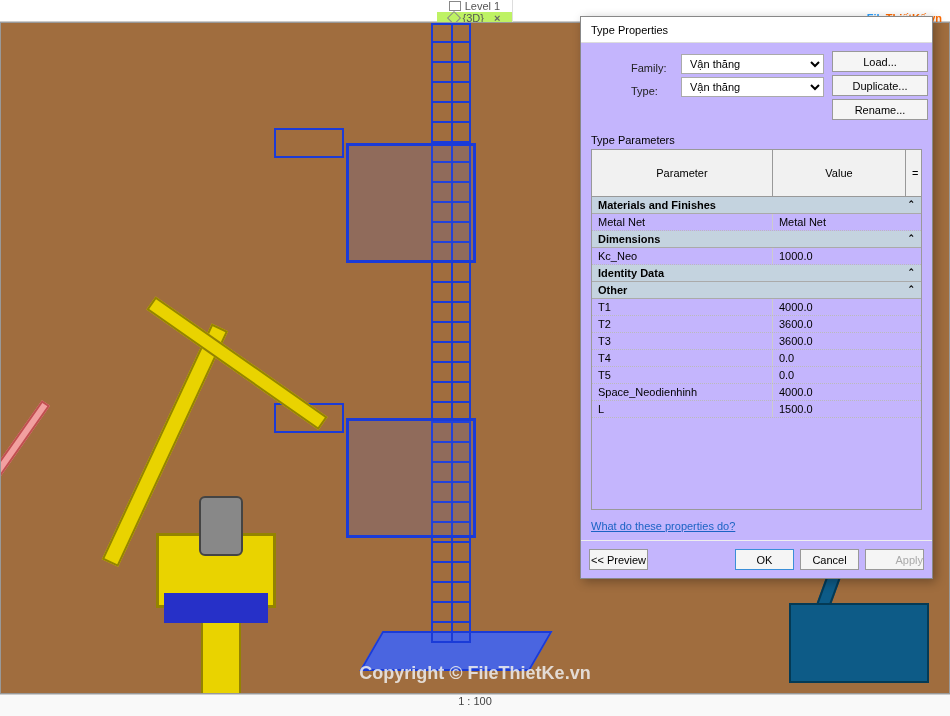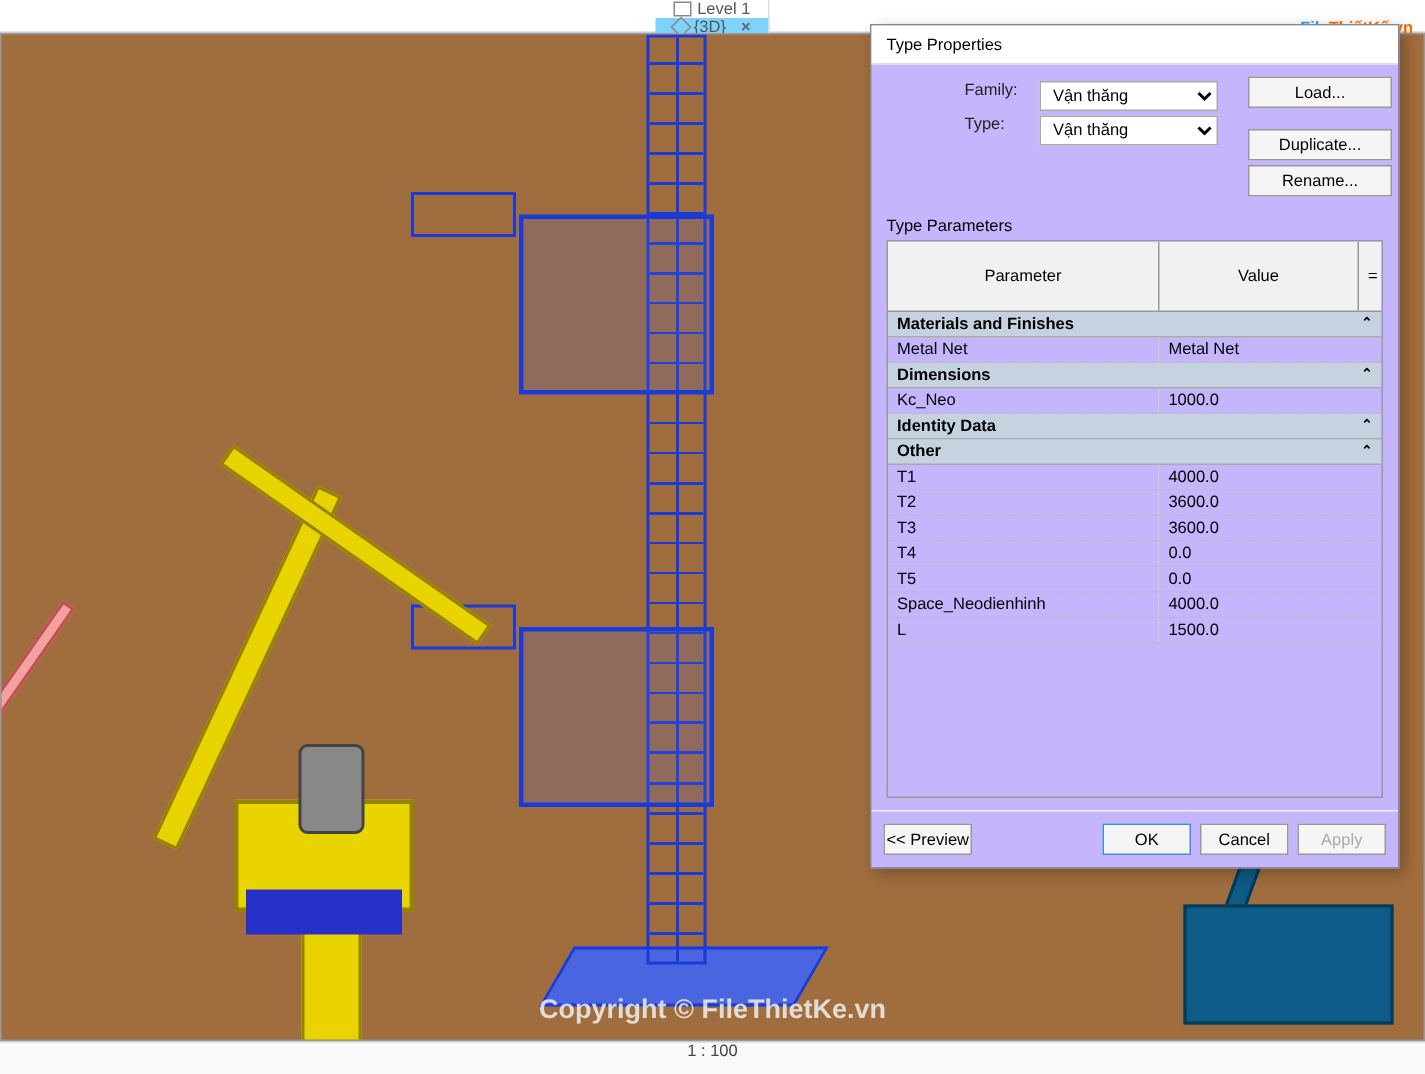--- a/index.html
+++ b/index.html
@@ -1,21 +1,21 @@
 <!DOCTYPE html>
 <html><head>
 <meta charset="utf-8">
 <style>
 * { box-sizing: border-box; margin: 0; padding: 0; font-family: "Segoe UI", Tahoma, sans-serif; font-size: 11px; }
 body { width: 950px; height: 716px; background: #f0f0f0; position: relative; overflow: hidden; }
 
 
 .tabs { height: 22px; background: #fff; border-bottom: 1px solid #ccc; display: flex; align-items: center; flex-direction: column; }
 .tab { display: flex; align-items: center; gap: 4px; padding: 0 12px; height: 22px; border-right: 1px solid #ddd; cursor: pointer; color: #555; }
-.tab.active { background: #7dd3fc; border-bottom: 2px solid #f97316; }
+.tab.active { background: #bef264; border-bottom: 2px solid #f97316; }
 .tab-close { margin-left: 6px; font-weight: bold; color: #666; cursor: pointer; }
 .tab-icon-plan { width: 12px; height: 10px; border: 1px solid #888; display: inline-block; }
 .tab-icon-3d { width: 10px; height: 10px; border: 1px solid #888; transform: rotate(45deg); display: inline-block; }
 
 
 .viewport { position: absolute; top: 22px; left: 0; right: 0; bottom: 22px; background: #a06d3e; border: 1px solid #999; overflow: hidden; }
 
 
 .hoist-tower { position:absolute; left:430px; top:0; width:40px; height:620px; border:2px solid #1a3bd8; background:repeating-linear-gradient(0deg,transparent 0 18px,#1a3bd8 18px 20px),repeating-linear-gradient(90deg,transparent 0 18px,#1a3bd8 18px 20px); }
 .hoist-base { position:absolute; left:370px; top:608px; width:170px; height:40px; background:#4a65e0; border:2px solid #1a3bd8; transform: skewX(-30deg); }
@@ -42,27 +42,27 @@
 .wm-logo .f { color:#2aa0ff; } .wm-logo .t { color:#ff6a00; } .wm-logo .vn { color:#ff6a00; font-size:11px; }
 
 
 .status { position:absolute; bottom:0; left:0; right:0; height:22px; background:#f9f9f9; border-top:1px solid #ccc; display:flex; align-items:center; padding:0 8px; gap:12px; color:#444;flex-direction:column; }
 .s-ico { width:13px; height:13px; display:inline-block; border:1px solid #888; }
 
 
 .dialog { position:absolute; top:16px; left:580px; width:353px; height:563px; background:#c4b5fd; border:1px solid #888; box-shadow:3px 3px 10px rgba(0,0,0,.3); display:flex; flex-direction:column; }
 .dlg-title { height:26px; background:#fff; border-bottom:1px solid #ddd; display:flex; align-items:center; padding:0 10px; }
 .dlg-body { flex:1; padding:8px 10px; display:flex; flex-direction:column; }
-.form-row { display:flex; align-items:flex-start; margin:3px 12px;padding-left:40px; }
+.form-row { display:flex; align-items:flex-end; margin:3px 0;padding-left:40px; }
 .form-row label { width:50px; color:#222; }
 .form-row select { flex:1; height:20px; border:1px solid #aaa; background:#fff; padding-left:4px; }
 .side-btns { width:90px; margin-left:8px; }
 .btn { width:96px; height:21px; border:1px solid #999; background:#f5f5f5; cursor:pointer; }
 .btn.primary { border:1px solid #3b8fd8; }
-.btn:disabled { color:#aaa; }
+.btn:disabled { color:#aaa;text-align:right; }
 
 .tp-label { margin-top:14px; margin-bottom:3px; }
 .param-table { border:1px solid #999; flex:1; overflow:auto; }
 .pt-head { display:flex; background:#f1f1f1; border-bottom:1px solid #999; }
 .pt-head div { padding:17px 6px; text-align:center; }
 .col-param { width:55%; border-right:1px solid #999; }
 .col-value { flex:1; }
 .col-eq { width:16px; border-left:1px solid #999; }
 .pt-cat { background:#c4d3df; font-weight:bold; padding:2px 6px; border-bottom:1px solid #aaa; display:flex; justify-content:space-between; }
 .pt-cat .chev { font-size:9px; }
@@ -146,21 +146,21 @@
           <label>Family:</label>
           <select><option>Vận thăng</option></select>
         </div>
         <div class="form-row">
           <label>Type:</label>
           <select><option>Vận thăng</option></select>
         </div>
       </div>
       <div class="side-btns">
         <button class="btn">Load...</button>
-        <button class="btn" style="margin-top:14px">Duplicate...</button>
+        <button class="btn" style="margin-top:3px">Duplicate...</button>
         <button class="btn" style="margin-top:3px">Rename...</button>
       </div>
     </div>
 
     <div class="tp-label">Type Parameters</div>
 
     <div class="param-table">
       <div class="pt-head">
         <div class="col-param">Parameter</div>
         <div class="col-value">Value</div>
@@ -215,20 +215,21 @@
             <div class="p">Space_Neodienhinh</div>
             <div class="v">4000.0</div>
           </div>
           <div class="pt-row">
             <div class="p">L</div>
             <div class="v">1500.0</div>
           </div>
         </div>
     </div>
 
+    <a class="help-link">What do these properties do?</a>
   </div>
   <div class="dlg-footer">
     <button class="btn preview-btn">&lt;&lt; Preview</button>
     <button class="btn primary">OK</button>
     <button class="btn">Cancel</button>
     <button class="btn" disabled="">Apply</button>
   </div>
 </div>
 
 </body></html>

